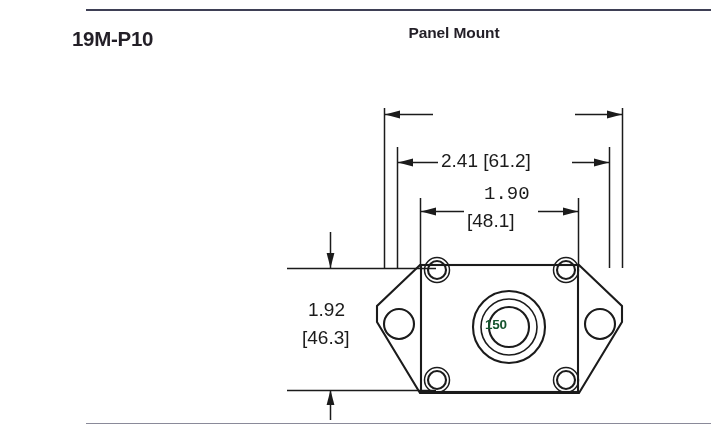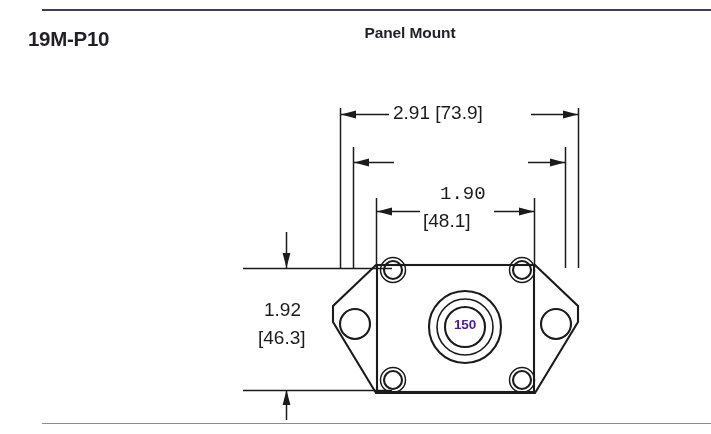--- a/index.html
+++ b/index.html
@@ -12,20 +12,21 @@
     height: 434px;
     position: relative;
     overflow: hidden;
     font-family: "Liberation Sans", sans-serif;
     color: #231f27;
   }
 
   .page {
     position: absolute;
     inset: 0;
+    margin-left: 44px;
   }
 
   
   .rule {
     position: absolute;
     height: 2px;
     background: #3e3f55;
   }
   .rule-top {
     left: 42px;
@@ -88,24 +89,24 @@
   .dim-190 { left: 440px; top: 183px; font-family: Liberation Mono, monospace; }
   .dim-481 { left: 423px; top: 210px; }
   .dim-154 { left: 264px; top: 299px; }
   .dim-391 { left: 258px; top: 327px; }
 
   .bore-label {
     position: absolute;
     left: 441px;
     top: 317px;
     width: 48px;
-    text-align: center;
+    text-align: left;
     font-size: 13.5px;
     font-weight: bold;
-    color: #4c1d95;
+    color: #14532d;
     letter-spacing: -0.2px;
   }
 </style>
 </head>
 <body>
 
 <div class="page">
 
   <div class="rule rule-top"></div>
   <div class="rule rule-bottom"></div>
@@ -206,21 +207,21 @@
         <g>
           <circle cx="465" cy="327" r="36" stroke="#1b1b1b" stroke-width="2.1" fill="none"></circle>
           <circle cx="465" cy="327" r="28" stroke="#1b1b1b" stroke-width="1.6" fill="none"></circle>
           <circle cx="465" cy="327" r="20" stroke="#1b1b1b" stroke-width="2.1" fill="none"></circle>
         </g>
 
       </g>
     </svg>
   </div>
 
-  <div class="dim dim-291">2.91 [73.9]</div>
+  <div class="dim dim-241">2.41 [61.2]</div>
   <div class="dim dim-190">1.90</div>
   <div class="dim dim-481">[48.1]</div>
   <div class="dim dim-154">1.92</div>
   <div class="dim dim-391">[46.3]</div>
 
   <div class="bore-label">150</div>
 
 </div>
 
 </body></html>

